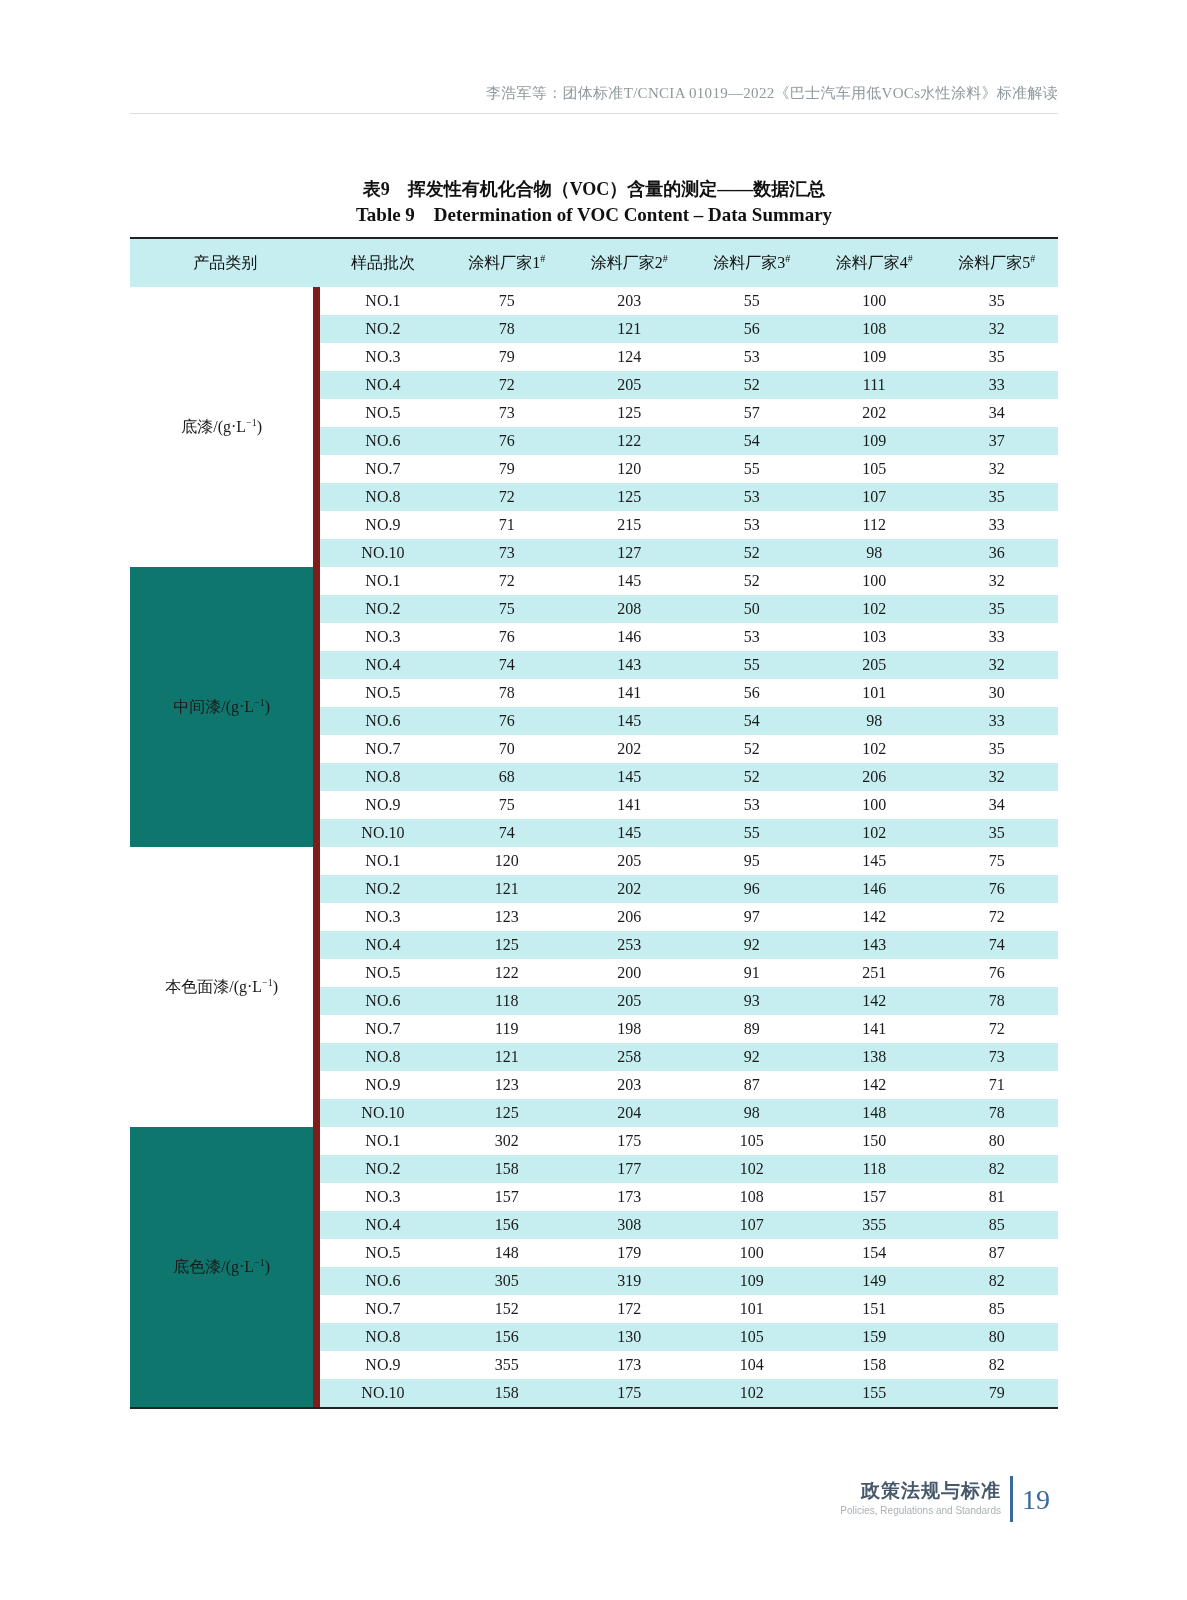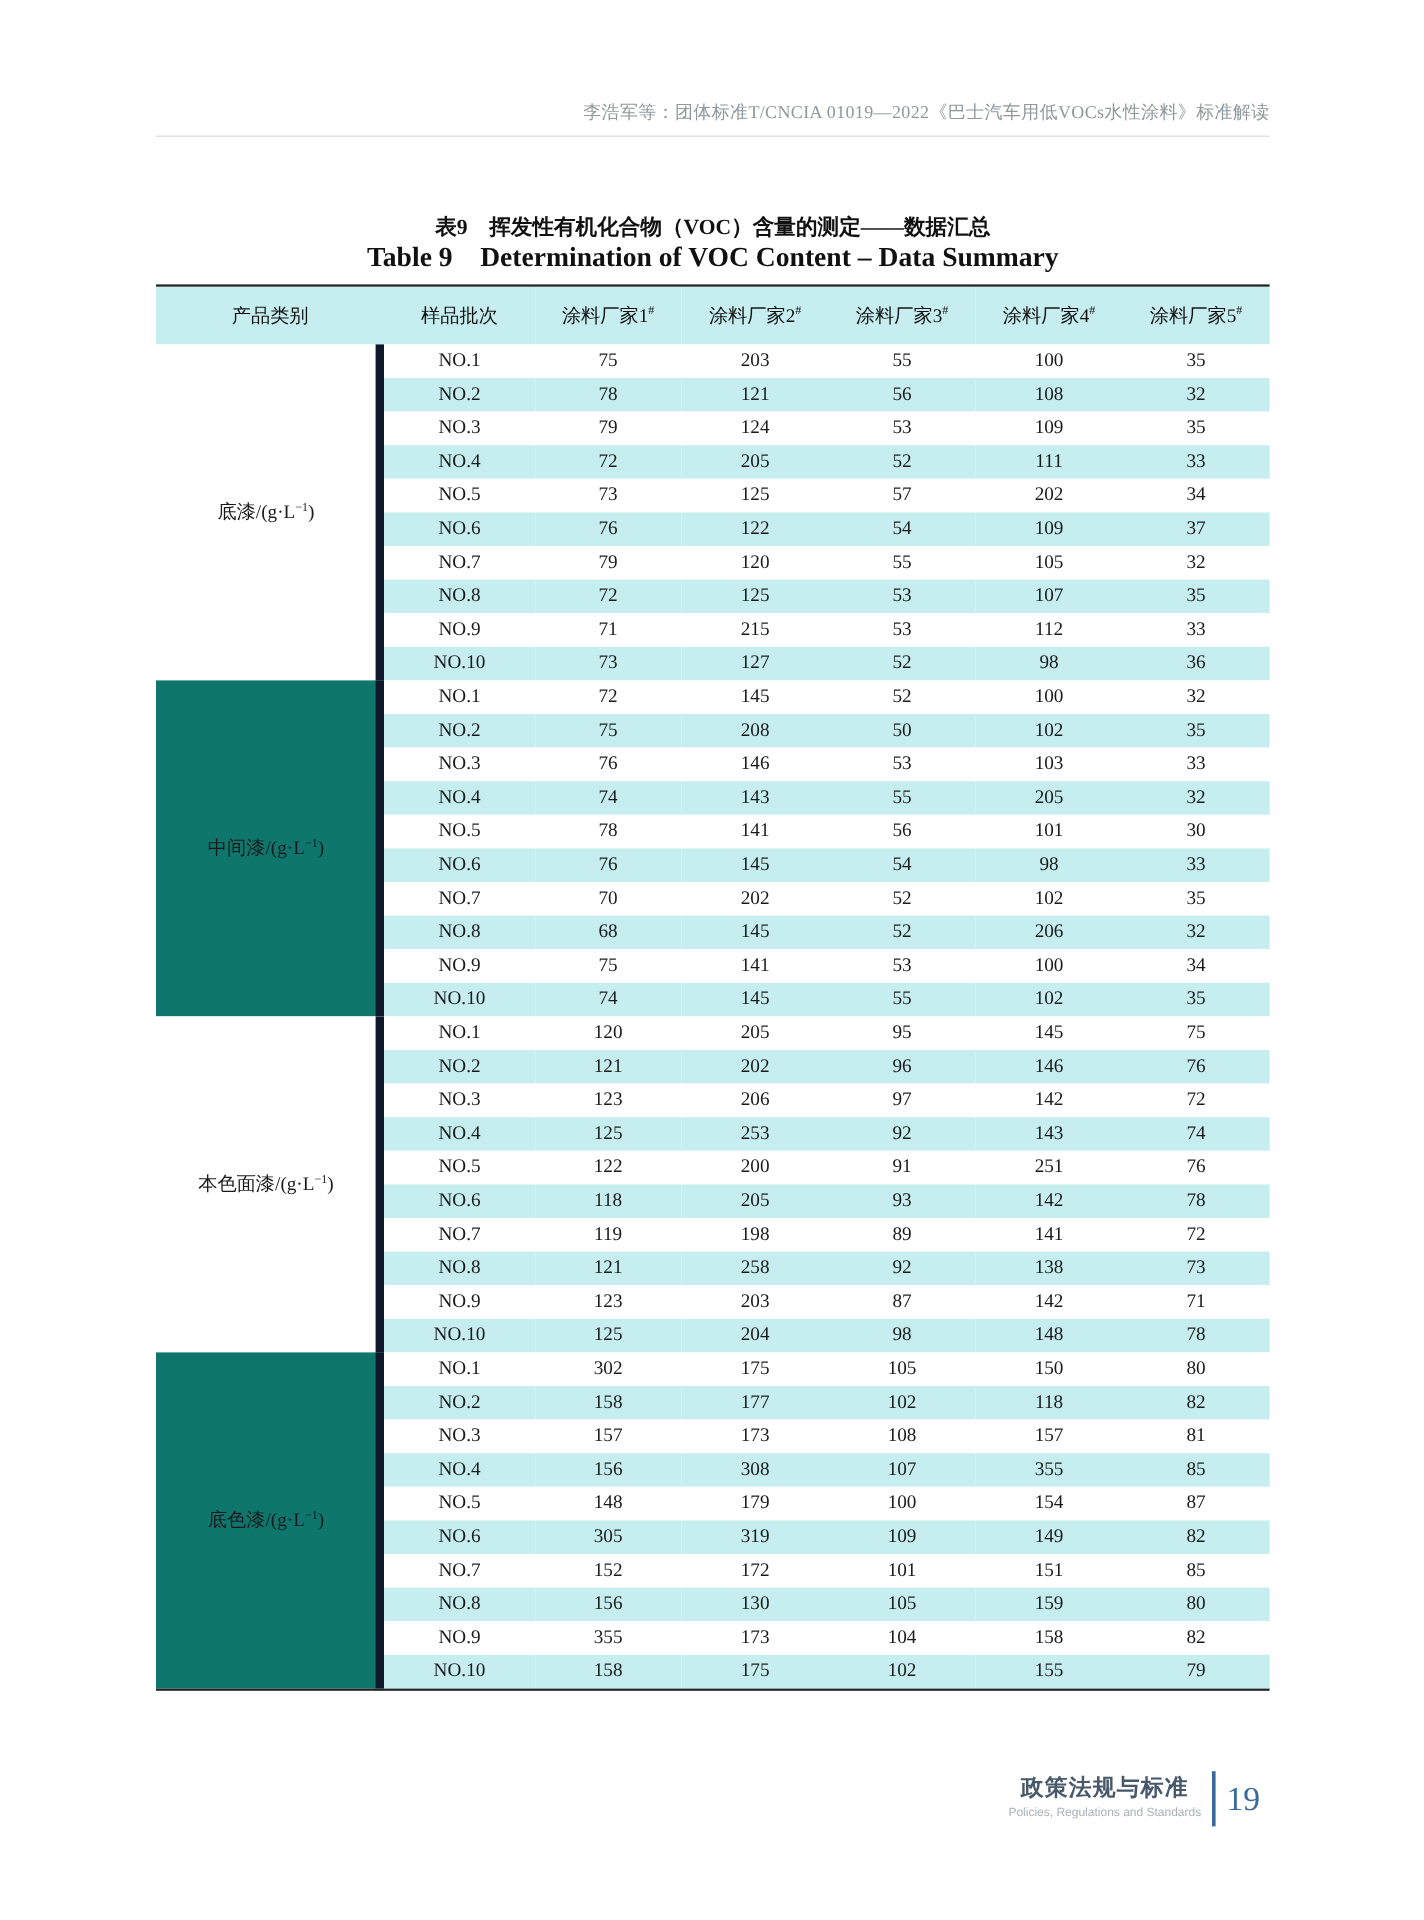--- a/index.html
+++ b/index.html
@@ -17,48 +17,48 @@
     position:absolute; top:113px; left:130px; right:129px;
     height:1px; background:#dcdcdc;
   }
   
   .table-wrap { position:absolute; left:130px; top:176px; width:928px; }
   .t-title-cn {
     text-align:center; font-weight:bold; font-size:18px; color:#111;
     line-height:26px; font-family:"Liberation Serif", serif;
   }
   .t-title-en {
-    text-align:center; font-weight:bold; font-size:23px; color:#111;
+    text-align:center; font-weight:bold; font-size:19px; color:#111;
     line-height:26px; font-family:"Liberation Serif", serif;
   }
   table.voc {
     width:100%; border-collapse:separate; border-spacing:0; margin-top:9px;
     border-top:2px solid #222; border-bottom:2px solid #222;
     font-family:"Liberation Serif", serif;
   }
   table.voc th {
     background:#c6eef0; height:48px; font-weight:normal;
     font-size:16px; color:#111; text-align:center; vertical-align:middle;
   }
   table.voc td {
     height:28px; text-align:center; vertical-align:middle;
     font-size:16px; color:#1a1a1a;
   }
-  td.cat-cell { border-right:7px solid #0f172a; font-size:16px;margin-top:32px; }
+  td.cat-cell { border-right:7px solid #7f1d1d; font-size:16px;margin-top:32px; }
   td.cat-white { background:#ffffff; }
   td.cat-cyan  { background:#0f766e; }
   tr.row-odd  td.data { background:#ffffff; }
   tr.row-even td.data { background:#c6eef0; }
   sup.s { font-size:10px; vertical-align:super; line-height:0; }
   
   .footer {
     position:absolute; top:1476px; right:137px;
     display:flex; align-items:center;
   }
-  .f-text { text-align:center; font-family:"Liberation Sans", sans-serif; }
+  .f-text { text-align:right; font-family:"Liberation Sans", sans-serif; }
   .f-cn { font-size:19px; font-weight:bold; color:#47586b; letter-spacing:1px; line-height:24px; }
   .f-en { font-size:10px; color:#a9b1b6; line-height:16px; }
   .f-bar { width:3px; height:46px; background:#3a6a9d; margin-left:9px; margin-right:9px; }
   .f-num { font-size:28px; color:#3a6a9d; font-family:"Liberation Serif", serif; padding-top:2px; }
 </style>
 </head>
 <body>
 
 <div class="page">
 

